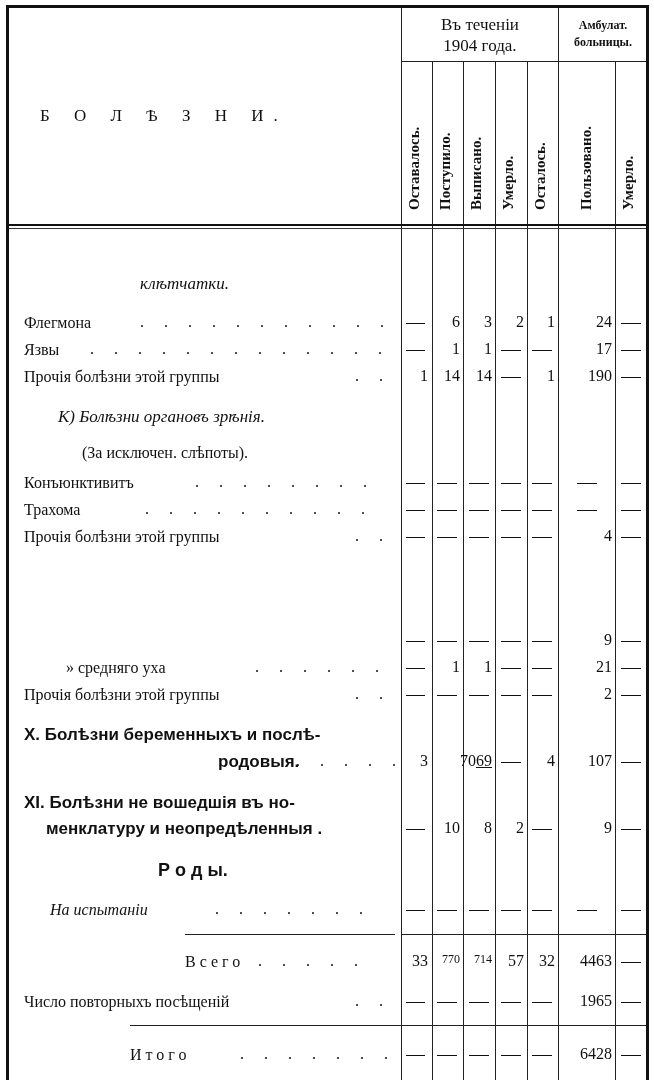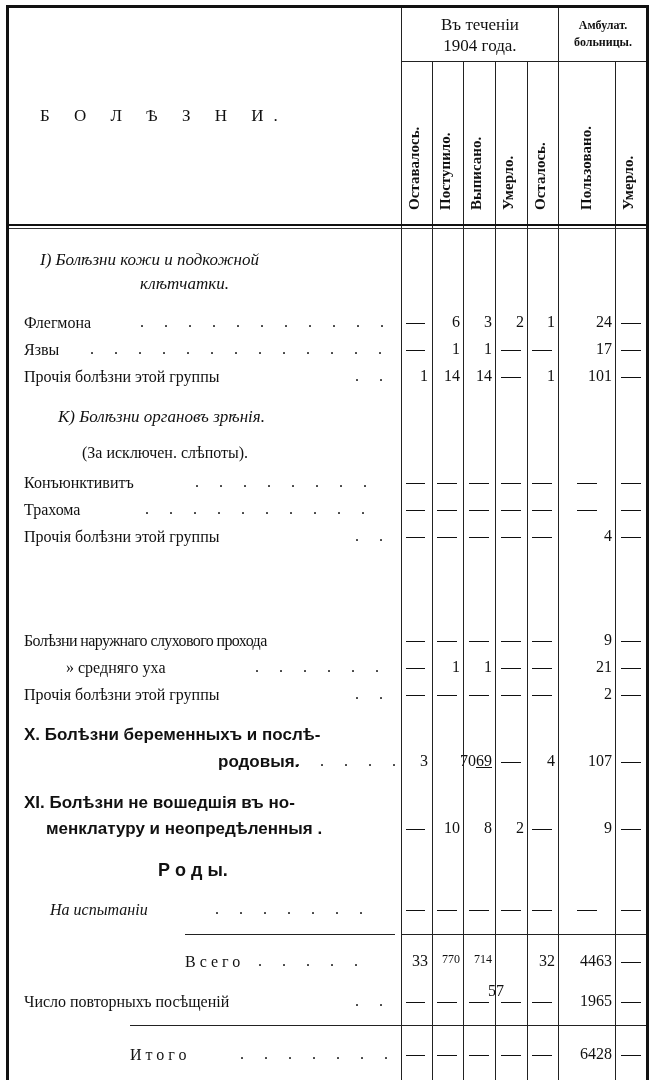--- a/index.html
+++ b/index.html
@@ -56,40 +56,38 @@
   </div>
 
   <div class="rot" style="left:406px;top:90px;height:120px;">Оставалось.</div>
   <div class="rot" style="left:437px;top:90px;height:120px;">Поступило.</div>
   <div class="rot" style="left:468px;top:100px;height:110px;">Выписано.</div>
   <div class="rot" style="left:500px;top:120px;height:90px;">Умерло.</div>
   <div class="rot" style="left:532px;top:110px;height:100px;">Осталось.</div>
   <div class="rot" style="left:578px;top:85px;height:125px;">Пользовано.</div>
   <div class="rot" style="left:620px;top:125px;height:85px;">Умерло.</div>
 
-  <div class="label ital" style="left:40px;top:250px;font-size:17px;">I) Болѣзни кожи и подкожной</div>
   <div class="label ital" style="left:140px;top:274px;font-size:17px;">клѣтчатки.</div>
 
   <div class="label" style="left:24px;top:313px;">Флегмона</div>
   <div class="dots" style="left:140px;top:313px;">. . . . . . . . . . .</div>
   <div class="label" style="left:24px;top:340px;">Язвы</div>
   <div class="dots" style="left:90px;top:340px;">. . . . . . . . . . . . .</div>
   <div class="label" style="left:24px;top:367px;">Прочія болѣзни этой группы</div>
   <div class="dots" style="left:355px;top:367px;">. .</div>
 
   <div class="label ital" style="left:58px;top:407px;font-size:17px;">К) Болѣзни органовъ зрѣнія.</div>
   <div class="label" style="left:82px;top:443px;">(За исключен. слѣпоты).</div>
   <div class="label" style="left:24px;top:473px;">Конъюнктивитъ</div>
   <div class="dots" style="left:195px;top:473px;">. . . . . . . .</div>
   <div class="label" style="left:24px;top:500px;">Трахома</div>
   <div class="dots" style="left:145px;top:500px;">. . . . . . . . . .</div>
   <div class="label" style="left:24px;top:527px;">Прочія болѣзни этой группы</div>
   <div class="dots" style="left:355px;top:527px;">. .</div>
 
-  <div class="label" style="left:24px;top:631px;letter-spacing:-0.6px;">Болѣзни наружнаго слухового прохода</div>
   <div class="label" style="left:66px;top:658px;">» среднягo уха</div>
   <div class="dots" style="left:255px;top:658px;">. . . . . .</div>
   <div class="label" style="left:24px;top:685px;">Прочія болѣзни этой группы</div>
   <div class="dots" style="left:355px;top:685px;">. .</div>
 
   <div class="label bold-sans" style="left:24px;top:725px;font-size:17px;">X. Болѣзни беременныхъ и послѣ-</div>
   <div class="label bold-sans" style="left:218px;top:752px;font-size:17px;">родовыя.</div>
   <div class="dots" style="left:296px;top:752px;">. . . . .</div>
 
   <div class="label bold-sans" style="left:24px;top:793px;font-size:17px;">XI. Болѣзни не вошедшія въ но-</div>
@@ -122,21 +120,21 @@
       <div class="cell" style="left: 466px; width: 26px; top: 340px;">1</div>
       <div class="cell" style="left: 497px; width: 27px; top: 340px; text-align: center;"><span class="dash" style="width: 20px;"></span></div>
       <div class="cell" style="left: 529px; width: 26px; top: 340px; text-align: center;"><span class="dash" style="width: 20px;"></span></div>
       <div class="cell" style="left: 561px; width: 51px; top: 340px;">17</div>
       <div class="cell" style="left: 617px; width: 27px; top: 340px; text-align: center;"><span class="dash" style="width: 20px;"></span></div>
       <div class="cell" style="left: 403px; width: 25px; top: 367px;">1</div>
       <div class="cell" style="left: 434px; width: 26px; top: 367px;">14</div>
       <div class="cell" style="left: 466px; width: 26px; top: 367px;">14</div>
       <div class="cell" style="left: 497px; width: 27px; top: 367px; text-align: center;"><span class="dash" style="width: 20px;"></span></div>
       <div class="cell" style="left: 529px; width: 26px; top: 367px;">1</div>
-      <div class="cell" style="left: 561px; width: 51px; top: 367px;">101</div>
+      <div class="cell" style="left: 561px; width: 51px; top: 367px;">190</div>
       <div class="cell" style="left: 617px; width: 27px; top: 367px; text-align: center;"><span class="dash" style="width: 20px;"></span></div>
       <div class="cell" style="left: 403px; width: 25px; top: 473px; text-align: center;"><span class="dash" style="width: 19px;"></span></div>
       <div class="cell" style="left: 434px; width: 26px; top: 473px; text-align: center;"><span class="dash" style="width: 20px;"></span></div>
       <div class="cell" style="left: 466px; width: 26px; top: 473px; text-align: center;"><span class="dash" style="width: 20px;"></span></div>
       <div class="cell" style="left: 497px; width: 27px; top: 473px; text-align: center;"><span class="dash" style="width: 20px;"></span></div>
       <div class="cell" style="left: 529px; width: 26px; top: 473px; text-align: center;"><span class="dash" style="width: 20px;"></span></div>
       <div class="cell" style="left: 561px; width: 51px; top: 473px; text-align: center;"><span class="dash" style="width: 20px;"></span></div>
       <div class="cell" style="left: 617px; width: 27px; top: 473px; text-align: center;"><span class="dash" style="width: 20px;"></span></div>
       <div class="cell" style="left: 403px; width: 25px; top: 500px; text-align: center;"><span class="dash" style="width: 19px;"></span></div>
       <div class="cell" style="left: 434px; width: 26px; top: 500px; text-align: center;"><span class="dash" style="width: 20px;"></span></div>
@@ -190,21 +188,21 @@
       <div class="cell" style="left: 403px; width: 25px; top: 900px; text-align: center;"><span class="dash" style="width: 19px;"></span></div>
       <div class="cell" style="left: 434px; width: 26px; top: 900px; text-align: center;"><span class="dash" style="width: 20px;"></span></div>
       <div class="cell" style="left: 466px; width: 26px; top: 900px; text-align: center;"><span class="dash" style="width: 20px;"></span></div>
       <div class="cell" style="left: 497px; width: 27px; top: 900px; text-align: center;"><span class="dash" style="width: 20px;"></span></div>
       <div class="cell" style="left: 529px; width: 26px; top: 900px; text-align: center;"><span class="dash" style="width: 20px;"></span></div>
       <div class="cell" style="left: 561px; width: 51px; top: 900px; text-align: center;"><span class="dash" style="width: 20px;"></span></div>
       <div class="cell" style="left: 617px; width: 27px; top: 900px; text-align: center;"><span class="dash" style="width: 20px;"></span></div>
       <div class="cell" style="left: 403px; width: 25px; top: 952px;">33</div>
       <div class="cell small" style="left: 434px; width: 26px; top: 952px;">770</div>
       <div class="cell small" style="left: 466px; width: 26px; top: 952px;">714</div>
-      <div class="cell" style="left: 477px; width: 27px; top: 952px; margin-top: 30px;">57</div>
+      <div class="cell" style="left: 497px; width: 27px; top: 952px;">57</div>
       <div class="cell" style="left: 529px; width: 26px; top: 952px;">32</div>
       <div class="cell" style="left: 561px; width: 51px; top: 952px;">4463</div>
       <div class="cell" style="left: 617px; width: 27px; top: 952px; text-align: center;"><span class="dash" style="width: 20px;"></span></div>
       <div class="cell" style="left: 403px; width: 25px; top: 992px; text-align: center;"><span class="dash" style="width: 19px;"></span></div>
       <div class="cell" style="left: 434px; width: 26px; top: 992px; text-align: center;"><span class="dash" style="width: 20px;"></span></div>
       <div class="cell" style="left: 466px; width: 26px; top: 992px; text-align: center;"><span class="dash" style="width: 20px;"></span></div>
       <div class="cell" style="left: 497px; width: 27px; top: 992px; text-align: center;"><span class="dash" style="width: 20px;"></span></div>
       <div class="cell" style="left: 529px; width: 26px; top: 992px; text-align: center;"><span class="dash" style="width: 20px;"></span></div>
       <div class="cell" style="left: 561px; width: 51px; top: 992px;">1965</div>
       <div class="cell" style="left: 617px; width: 27px; top: 992px; text-align: center;"><span class="dash" style="width: 20px;"></span></div>

